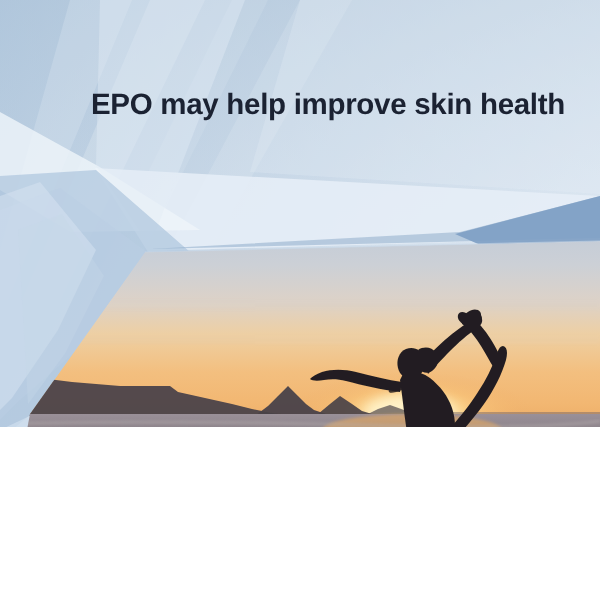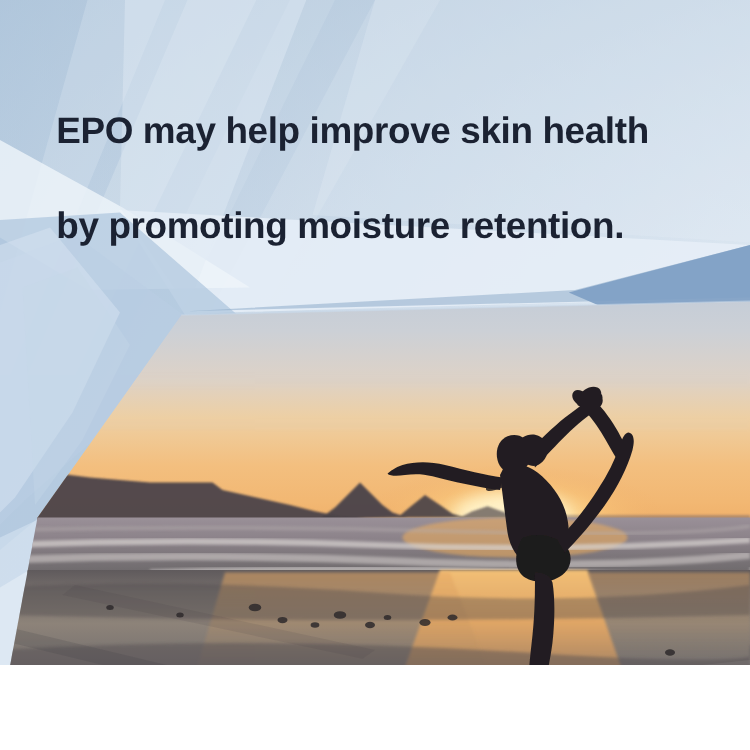--- a/index.html
+++ b/index.html
@@ -3,23 +3,24 @@
 <meta charset="utf-8">
 <style>
   html, body {
     margin: 0;
     padding: 0;
     background: #ffffff;
   }
   #poster {
     position: relative;
     width: 600px;
-    height: 532px;
+    height: 427px;
     overflow: hidden;
     font-family: "Liberation Sans", sans-serif;
+    text-align: right;
   }
   .layer {
     position: absolute;
     top: 0; left: 0;
     width: 600px;
     height: 600px;
   }
   .headline {
     position: absolute;
     left: 45px;
@@ -280,16 +281,15 @@
       </g>
 
       <ellipse cx="428" cy="574" rx="28" ry="6" fill="#3a3639" opacity="0.35" filter="url(#waveBlur)"></ellipse>
     </g>
 
     <line x1="145" y1="252" x2="600" y2="241" stroke="#c9d7e6" stroke-width="1.2" opacity="0.6"></line>
   </svg>
 
   <div class="headline">
     <span class="headline-line">EPO may help improve skin health</span>
-    <span class="headline-line">by promoting moisture retention.</span>
   </div>
 
 </div>
 
 </body></html>

